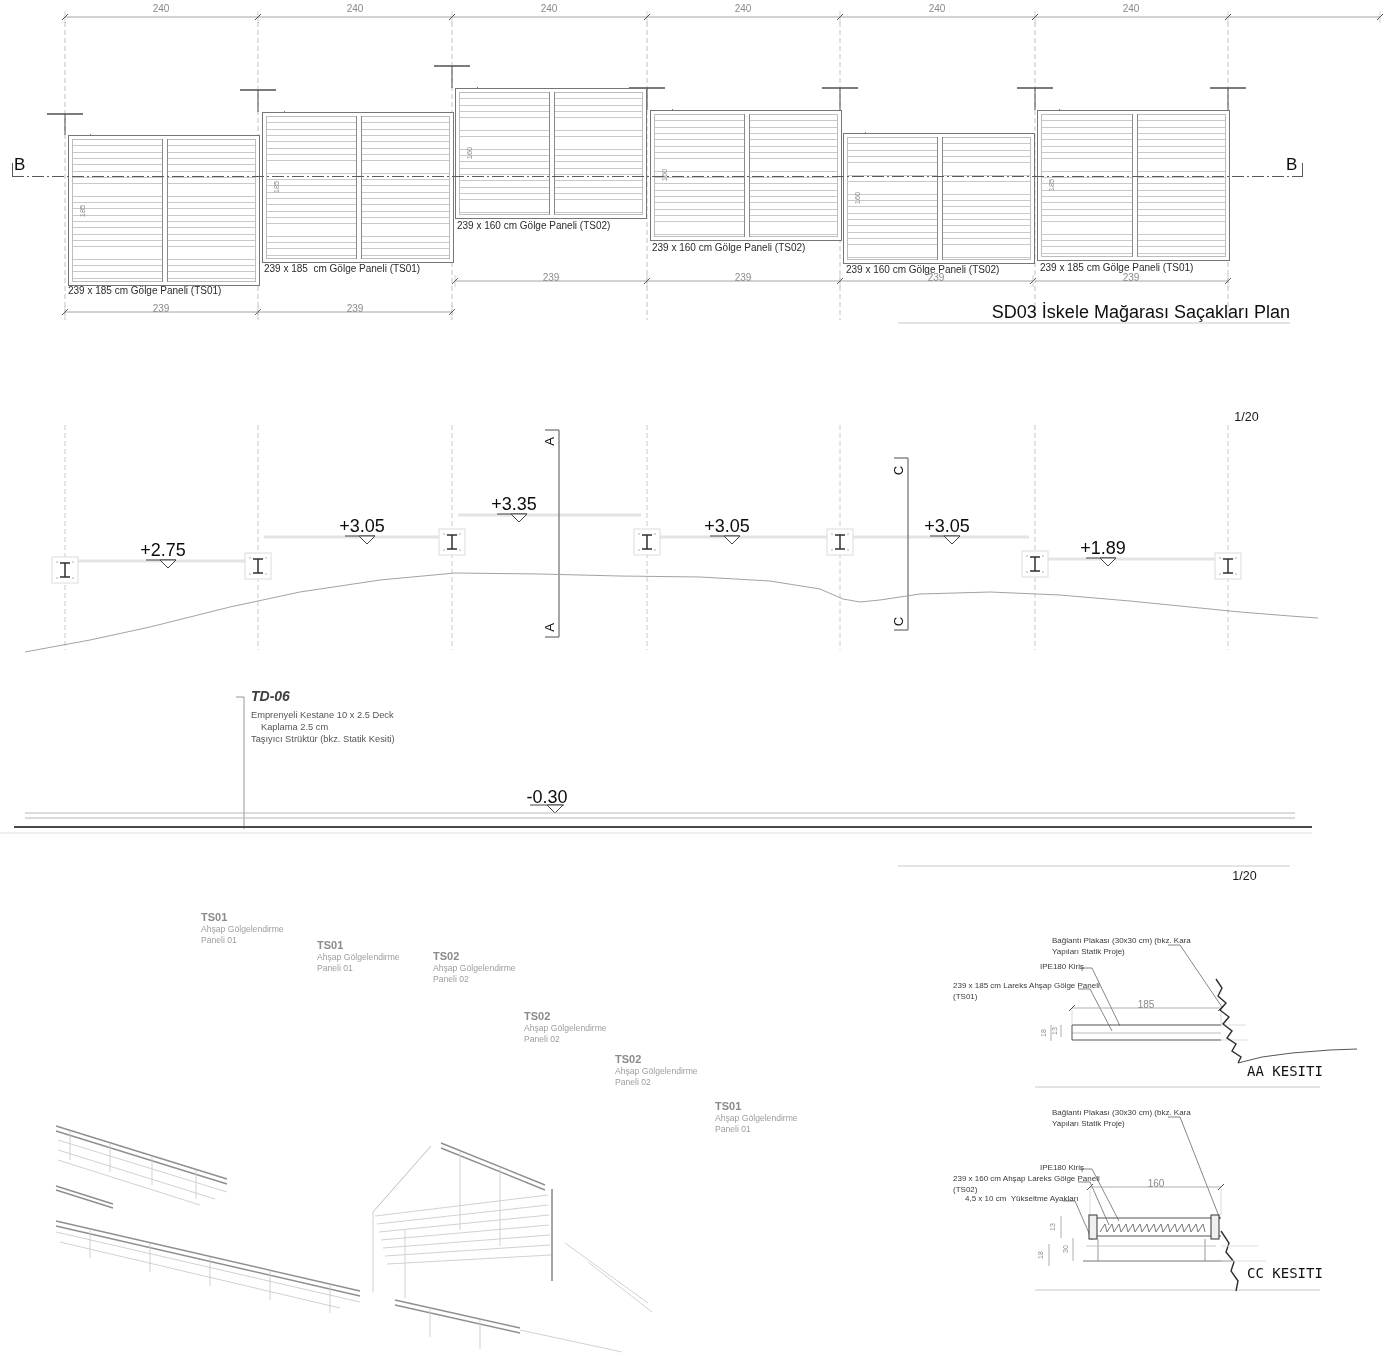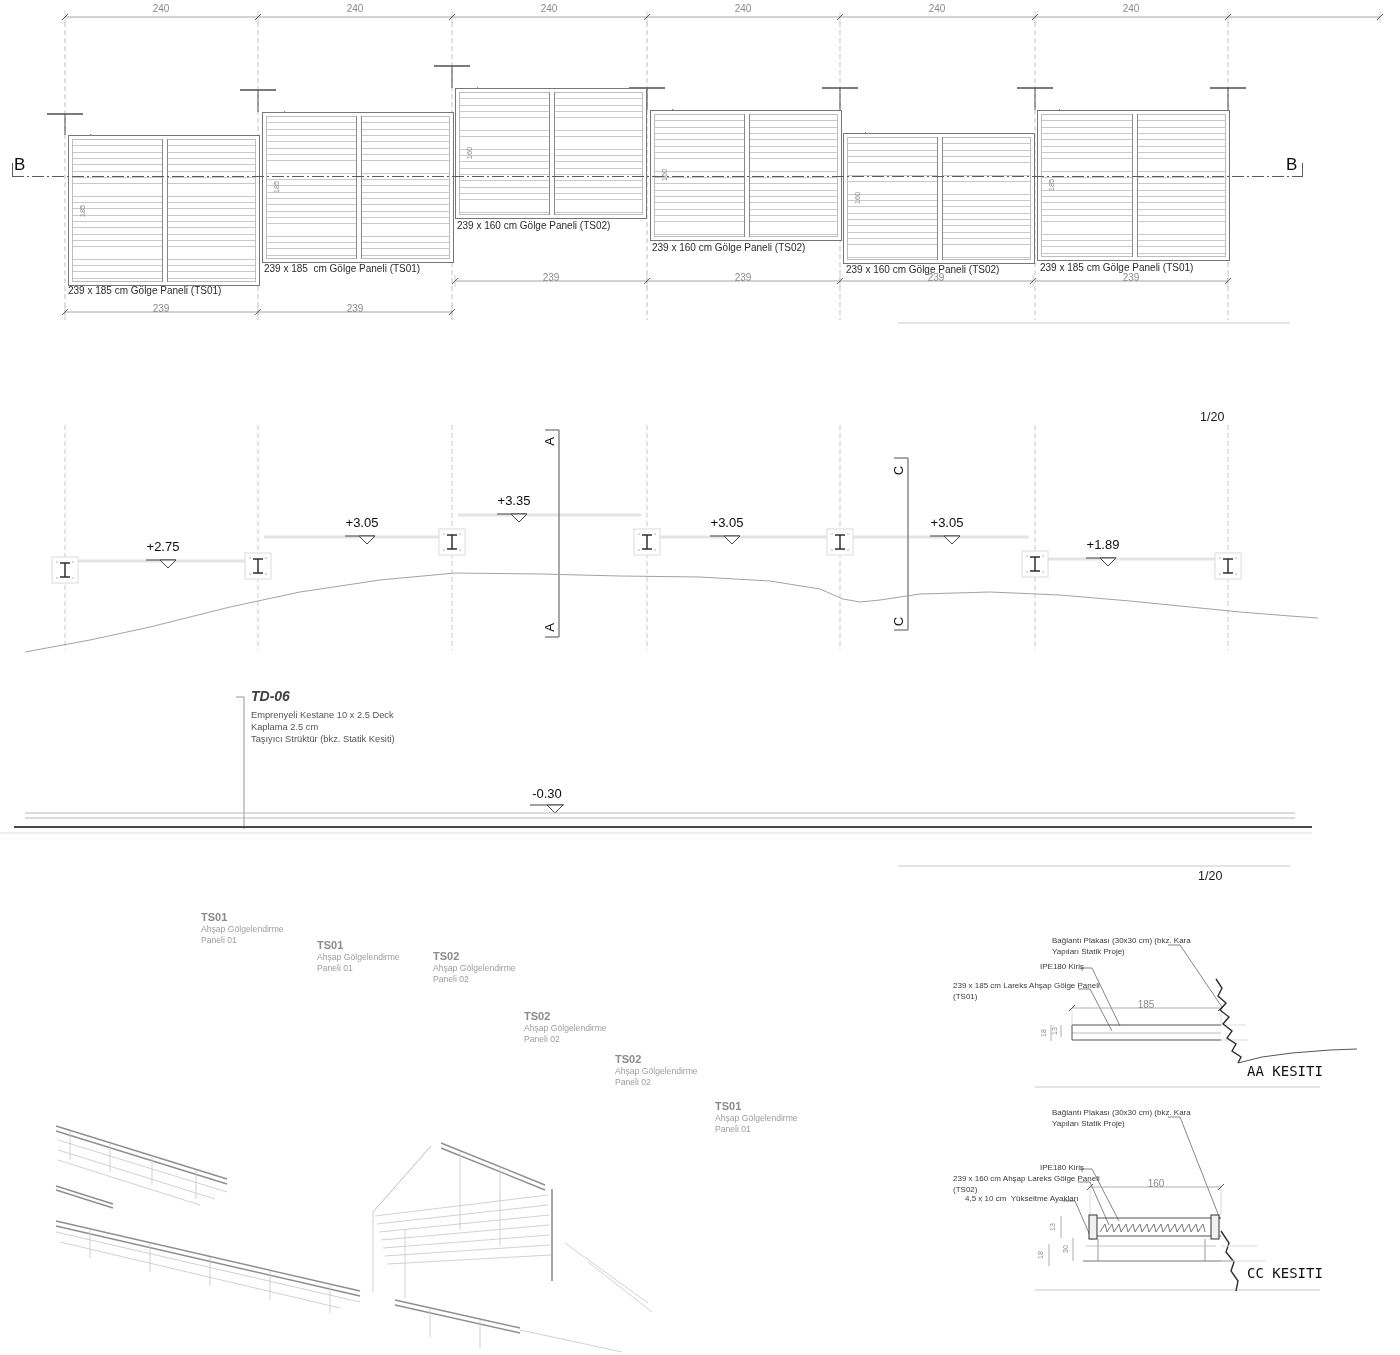--- a/index.html
+++ b/index.html
@@ -12,24 +12,24 @@
   .panel .face{position:absolute;inset:3px;border:1px solid #bdbdbd;
     background:repeating-linear-gradient(to bottom,#ffffff 0px,#ffffff 5.4px,#c9c9c9 5.4px,#c9c9c9 6.3px)}
   .panel .mid{position:absolute;top:3px;bottom:3px;left:50%;width:4px;margin-left:-2px;
     background:#fff;border-left:1px solid #8a8a8a;border-right:1px solid #8a8a8a}
   .t{position:absolute;white-space:pre;z-index:4;color:#222;line-height:1.15}
   .dim{font-size:10px;color:#8a8a8a}
   .cen{transform:translateX(-50%)}
   .vdim{font-size:7.5px;color:#8a8a8a;transform:translate(-50%,-50%) rotate(-90deg)}
   .plabel{font-size:10px;color:#2b2b2b}
   .bmark{font-size:17px;color:#0c0c0c}
-  .elev{font-size:13px;color:#0c0c0c;transform:translateX(-50%)}
+  .elev{font-size:18px;color:#0c0c0c;transform:translateX(-50%)}
   .cutl{font-size:13px;color:#0c0c0c;transform:rotate(-90deg)}
   .title{font-size:18px;color:#0e0e0e;text-align:right}
-  .scale{font-size:12.5px;color:#1a1a1a;text-align:left}
+  .scale{font-size:12.5px;color:#1a1a1a;text-align:center}
   .tdcode{font-size:14px;font-weight:bold;font-style:italic;color:#404040}
   .tdline{font-size:9.3px;color:#555}
   .axcode{font-size:11px;font-weight:bold;color:#8b8b8b}
   .axline{font-size:8.6px;color:#9d9d9d}
   .ann{font-size:8px;color:#3a3a3a}
   .dvdim{font-size:7px;color:#8a8a8a;transform:translate(-50%,-50%) rotate(-90deg)}
   .dtitle{font-family:"DejaVu Sans Mono",monospace;font-size:14px;color:#101010}
   .footer{font-size:26px;color:#8f8f8f;text-align:right}
 </style>
 </head>
@@ -424,37 +424,38 @@
 <div class="t vdim" style="left:858px;top:198px">160</div>
 <div class="t vdim" style="left:1052px;top:185px">185</div>
 
 <div class="t dim cen" style="left:161px;top:303px">239</div>
 <div class="t dim cen" style="left:355px;top:303px">239</div>
 <div class="t dim cen" style="left:551px;top:272px">239</div>
 <div class="t dim cen" style="left:743px;top:272px">239</div>
 <div class="t dim cen" style="left:936px;top:272px">239</div>
 <div class="t dim cen" style="left:1131px;top:272px">239</div>
 
+<div class="t title" style="left:890px;top:302px;width:400px">SD03 İskele Mağarası Saçakları Plan</div>
 <div class="t scale" style="left:1200px;top:410px;width:93px">1/20</div>
 
 <div class="t elev" style="left:163px;top:540px">+2.75</div>
 <div class="t elev" style="left:362px;top:516px">+3.05</div>
 <div class="t elev" style="left:514px;top:494px">+3.35</div>
 <div class="t elev" style="left:727px;top:516px">+3.05</div>
 <div class="t elev" style="left:947px;top:516px">+3.05</div>
 <div class="t elev" style="left:1103px;top:538px">+1.89</div>
 
 <div class="t cutl" style="left:546px;top:434px">A</div>
 <div class="t cutl" style="left:546px;top:620px">A</div>
 <div class="t cutl" style="left:895px;top:463px">C</div>
 <div class="t cutl" style="left:895px;top:614px">C</div>
 
 <div class="t tdcode" style="left:251px;top:688px">TD-06</div>
 <div class="t tdline" style="left:251px;top:710px">Emprenyeli Kestane 10 x 2.5 Deck</div>
-<div class="t tdline" style="left:251px;top:722px">Kaplama 2.5 cm</div>
+<div class="t tdline" style="left:261px;top:722px">Kaplama 2.5 cm</div>
 <div class="t tdline" style="left:251px;top:734px">Taşıyıcı Strüktür (bkz. Statik Kesiti)</div>
 
 <div class="t elev" style="left:547px;top:787px">-0.30</div>
 
 <div class="t scale" style="left:1198px;top:869px;width:93px">1/20</div>
 
 <div class="t axcode" style="left:201px;top:911px">TS01</div>
 <div class="t axline" style="left:201px;top:925px">Ahşap Gölgelendirme</div>
 <div class="t axline" style="left:201px;top:936px">Paneli 01</div>
 <div class="t axcode" style="left:317px;top:939px">TS01</div>

